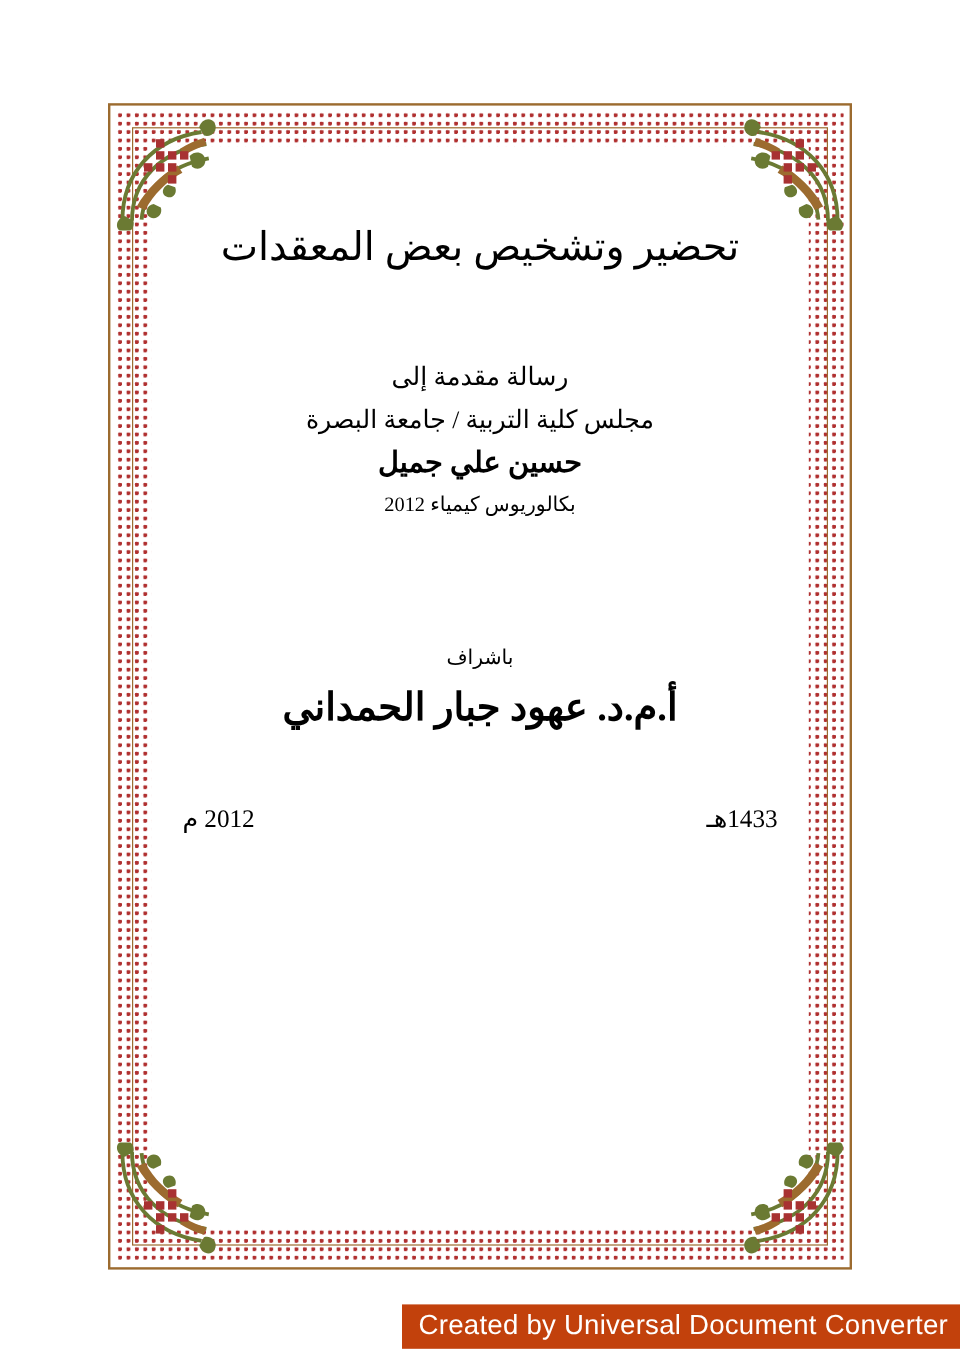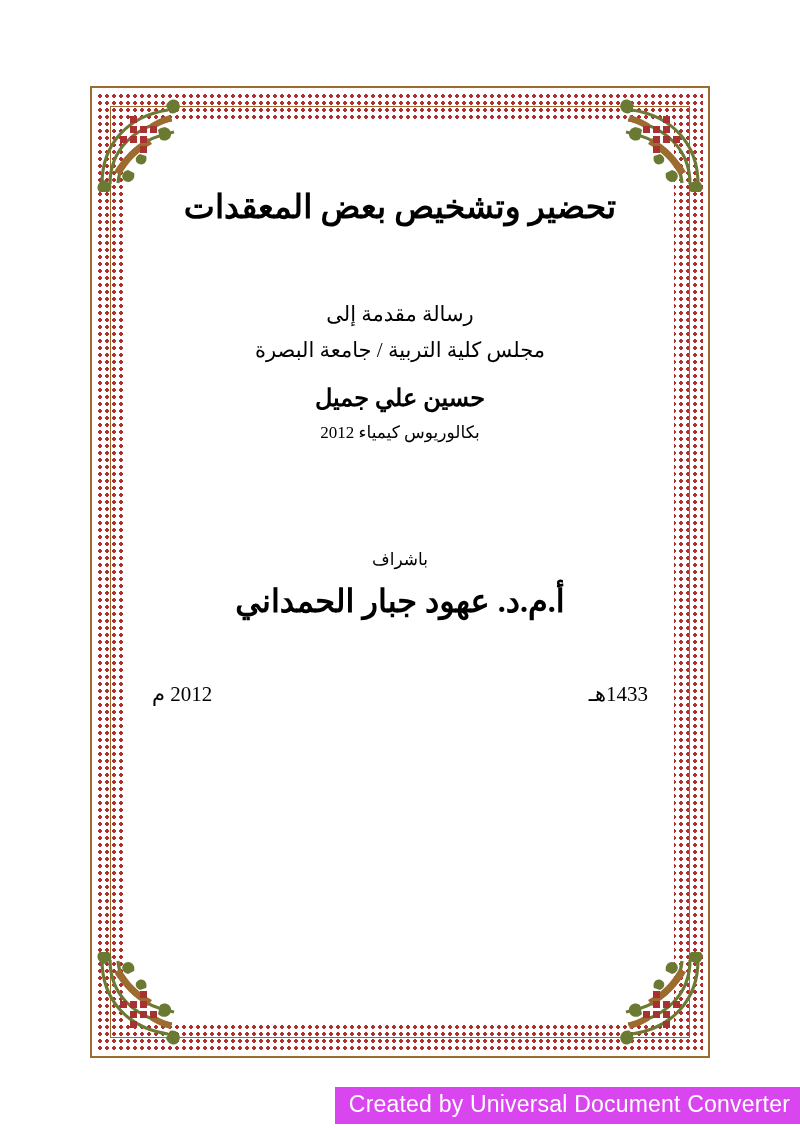--- a/index.html
+++ b/index.html
@@ -80,37 +80,37 @@
     position: absolute;
     left: 130px;
     top: 150px;
     width: 540px;
     height: 840px;
     text-align: center;
     color: #000000;
   }
   .title {
     font-size: 33px;
-    font-weight: bold;
+    font-weight: normal;
     line-height: 1.35;
     margin: 35px 22px 0 22px;
   }
   .title div { white-space: nowrap; }
 
   .submitted {
     margin-top: 66px;
     font-size: 21px;
     line-height: 1.72;
   }
   .by-label {
     margin-top: 58px;
     font-size: 17px;
   }
   .author {
-    margin-top: 16px;
+    margin-top: 3px;
     font-size: 24px;
     font-weight: bold;
   }
   .author-degree {
     margin-top: 10px;
     font-size: 17px;
   }
   .supervisor-label {
     margin-top: 106px;
     font-size: 17px;
@@ -127,21 +127,21 @@
     justify-content: space-between;
     font-size: 21px;
     padding: 0 22px;
   }
 
   
   .watermark {
     position: absolute;
     right: 0;
     bottom: 8px;
-    background: #d946ef;
+    background: #c2410c;
     color: #ffffff;
     font-family: "Liberation Sans", sans-serif;
     font-size: 23px;
     padding: 4px 10px 6px 14px;
     letter-spacing: 0.2px;
     direction: ltr;
     white-space: nowrap;
   }
 </style>
 </head>

